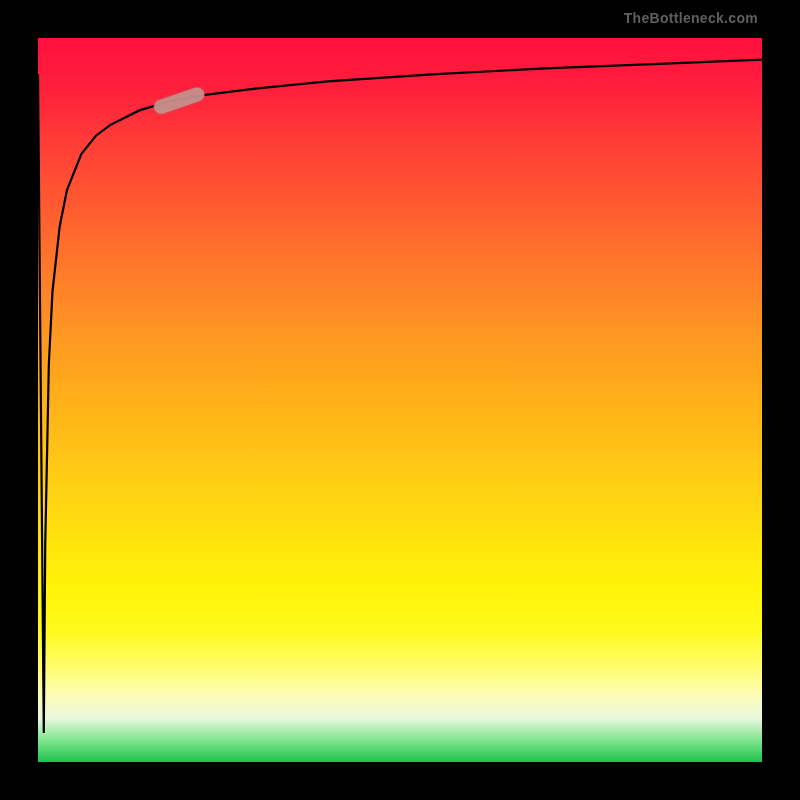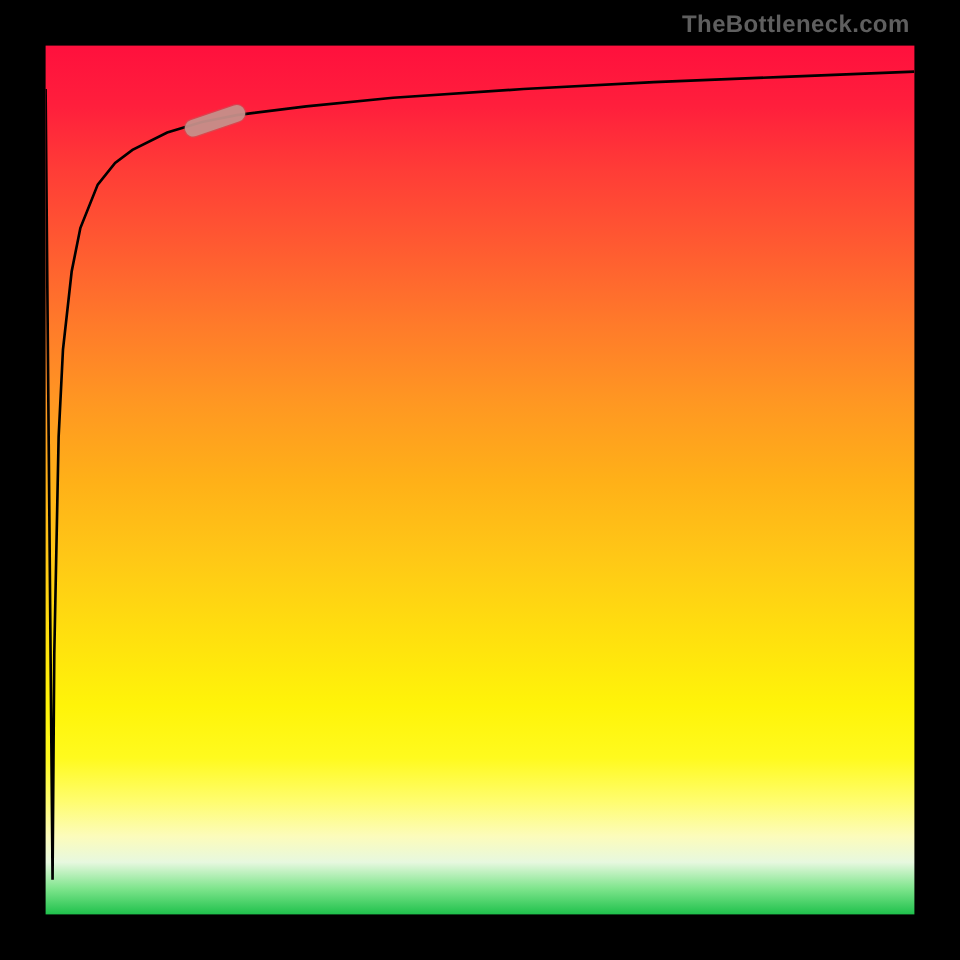--- a/index.html
+++ b/index.html
@@ -43,21 +43,21 @@
   position: absolute;
   inset: 0;
   width: 100%;
   height: 100%;
 }
 .watermark {
   position: absolute;
   top: 10px;
   right: 42px;
   font-family: Arial, Helvetica, sans-serif;
-  font-size: 20px;
+  font-size: 14px;
   font-weight: 600;
   color: #5f5f5f;
   letter-spacing: 0.3px;
 }
 </style>
 </head>
 <body>
 
 <div class="wrap">
   <div class="watermark">TheBottleneck.com</div>

